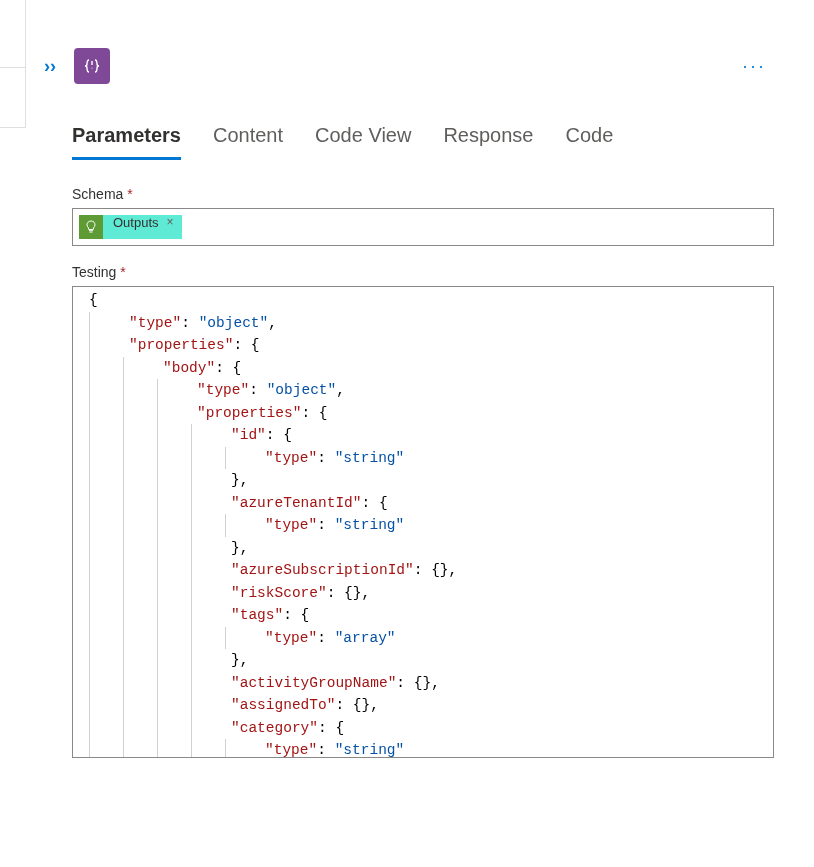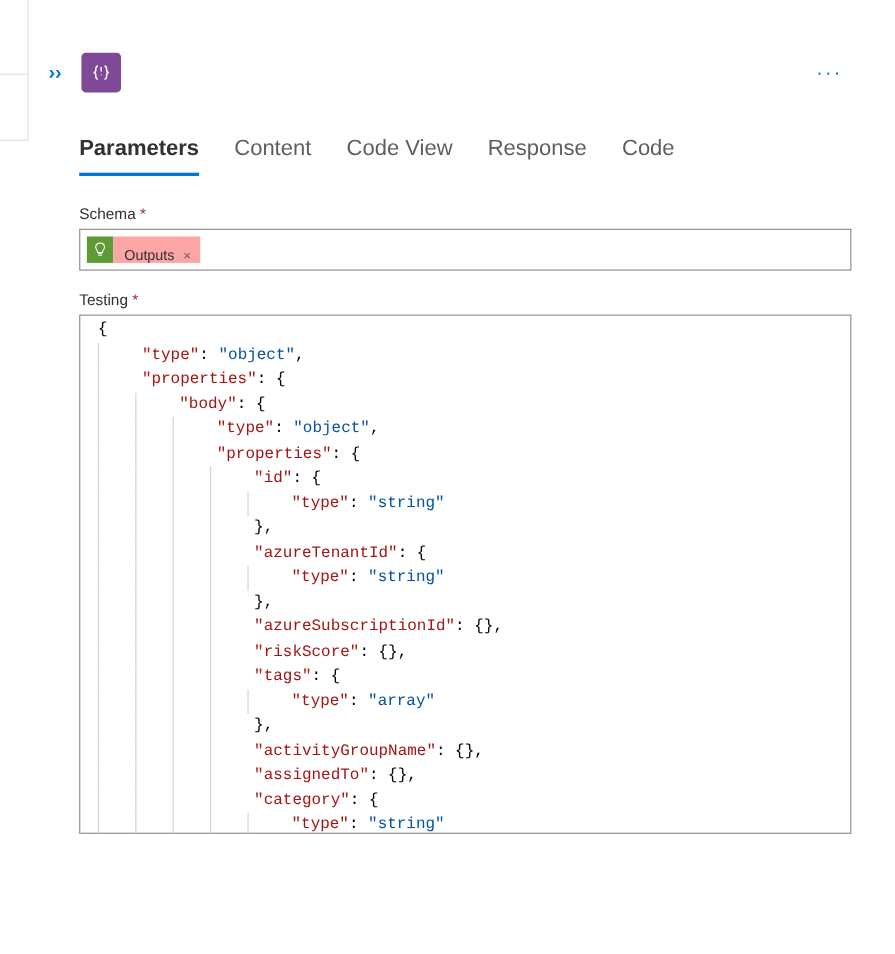--- a/index.html
+++ b/index.html
@@ -115,23 +115,23 @@
   .token-icon {
     width: 24px;
     background: #5e9b34;
     display: flex;
     align-items: center;
     justify-content: center;
     color: #fff;
     font-size: 11px;
   }
   .token-body {
-    background: #fca5a5;
+    background: #5eead4;
     display: inline-flex;
-    align-items: flex-end;
+    align-items: flex-start;
     padding: 0 8px 0 10px;
     gap: 6px;
     font-size: 13px;
     color: #323130;
   }
   .token-x {
     color: #605e5c;
     font-size: 12px;
     cursor: pointer;
     margin-left: 2px;

